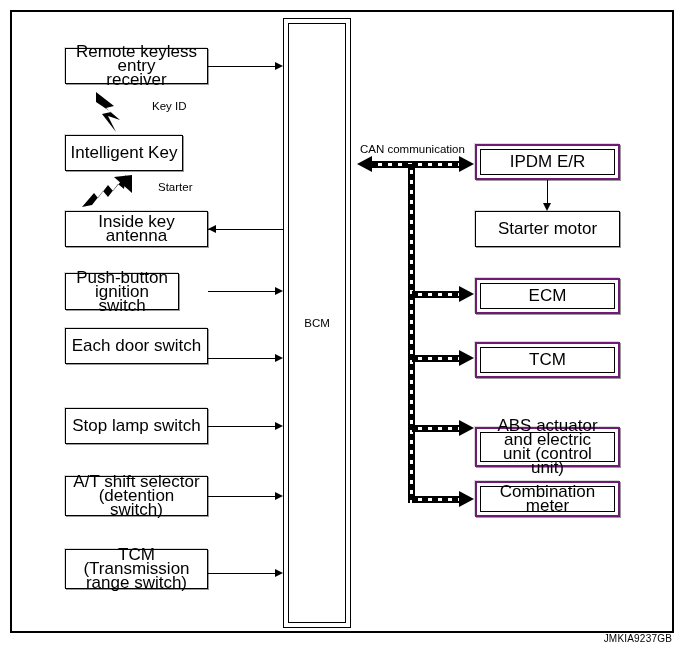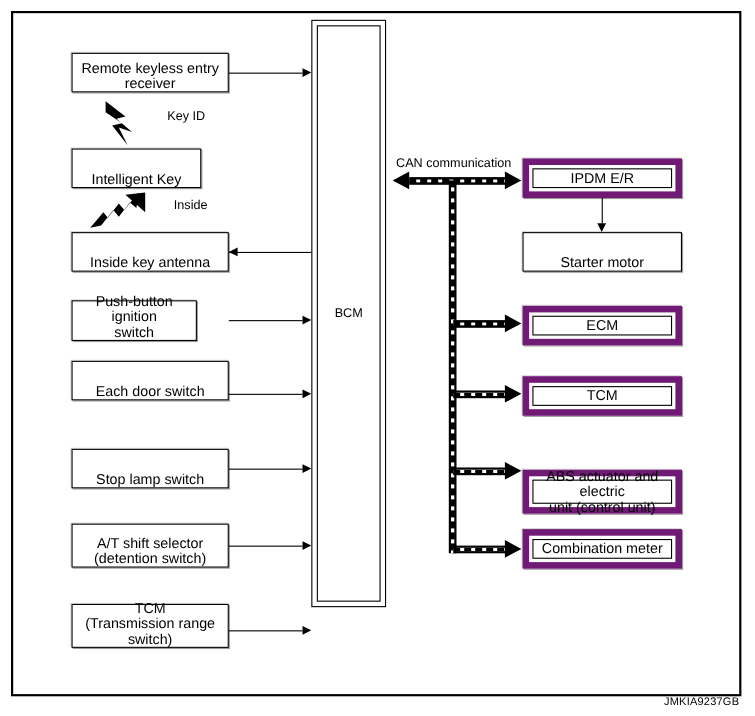--- a/index.html
+++ b/index.html
@@ -29,35 +29,35 @@
     border: 2px solid #000;
     box-sizing: border-box;
   }
   
   .box {
     position: absolute;
     box-sizing: border-box;
     background: #ffffff;
     border: 1px solid #000;
     display: flex;
-    align-items: flex-end;
+    align-items: center;
     justify-content: center;
     text-align: center;
-    font-size: 13px;
+    font-size: 17px;
     line-height: 14px;
     color: #000;
     padding: 0 4px;
   }
   
   .box.shadow {
     box-shadow: 1px 1px 0 0 #9a9a9a, -1px -1px 0 0 #d9d9d9;
   }
   
   .box.dbl {
-    border: 6px solid #701a75;
+    border: 2px solid #701a75;
     padding: 0;
   }
   .box.dbl > .inner {
     position: absolute;
     left: 3px;
     top: 3px;
     right: 3px;
     bottom: 3px;
     border: 1px solid #000;
     background: #fff;
@@ -67,21 +67,21 @@
     text-align: center;
     padding: 0 4px;
     box-sizing: border-box;
   }
   
   #bcm-box {
     position: absolute;
     left: 283px;
     top: 18px;
     width: 68px;
-    height: 534px;
+    height: 610px;
     box-sizing: border-box;
     border: 1px solid #000;
     background: #fff;
   }
   #bcm-box .inner {
     position: absolute;
     left: 4px;
     top: 4px;
     right: 4px;
     bottom: 4px;
@@ -243,21 +243,21 @@
 
   <svg class="bolt" style="left:88px; top:90px;" width="44" height="44" viewBox="0 0 44 44">
     <polygon points="6,2 24,16 16,18 30,30 18,26 26,42 12,24 21,22 6,12" fill="#000" transform="translate(2,0)"></polygon>
   </svg>
   <div class="label" style="left:152px; top:100px;">Key ID</div>
 
   <svg class="bolt" style="left:80px; top:173px;" width="60" height="40" viewBox="0 0 60 40">
     <polygon points="2,34 14,20 18,25 28,12 33,18 46,2 44,16 38,11 28,24 23,18 12,32" fill="#000"></polygon>
     <polygon points="52,2 52,20 34,4" fill="#000"></polygon>
   </svg>
-  <div class="label" style="left:158px; top:181px;">Inside</div>
+  <div class="label" style="left:158px; top:181px;">Starter</div>
 
   <div id="bcm-box">
     <div class="inner">
       <span>BCM</span>
     </div>
   </div>
 
   <div class="hline" style="left:208px; top:66px; width:67px;"></div>
   <div class="arrow-r" style="left:275px; top:62px;"></div>
 

